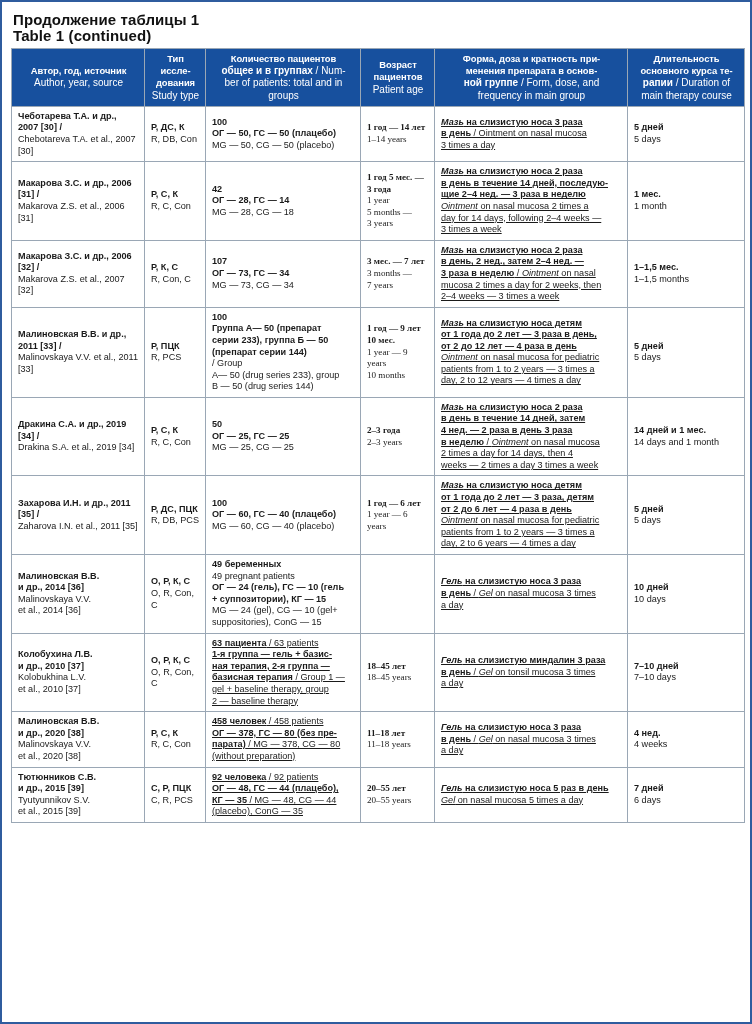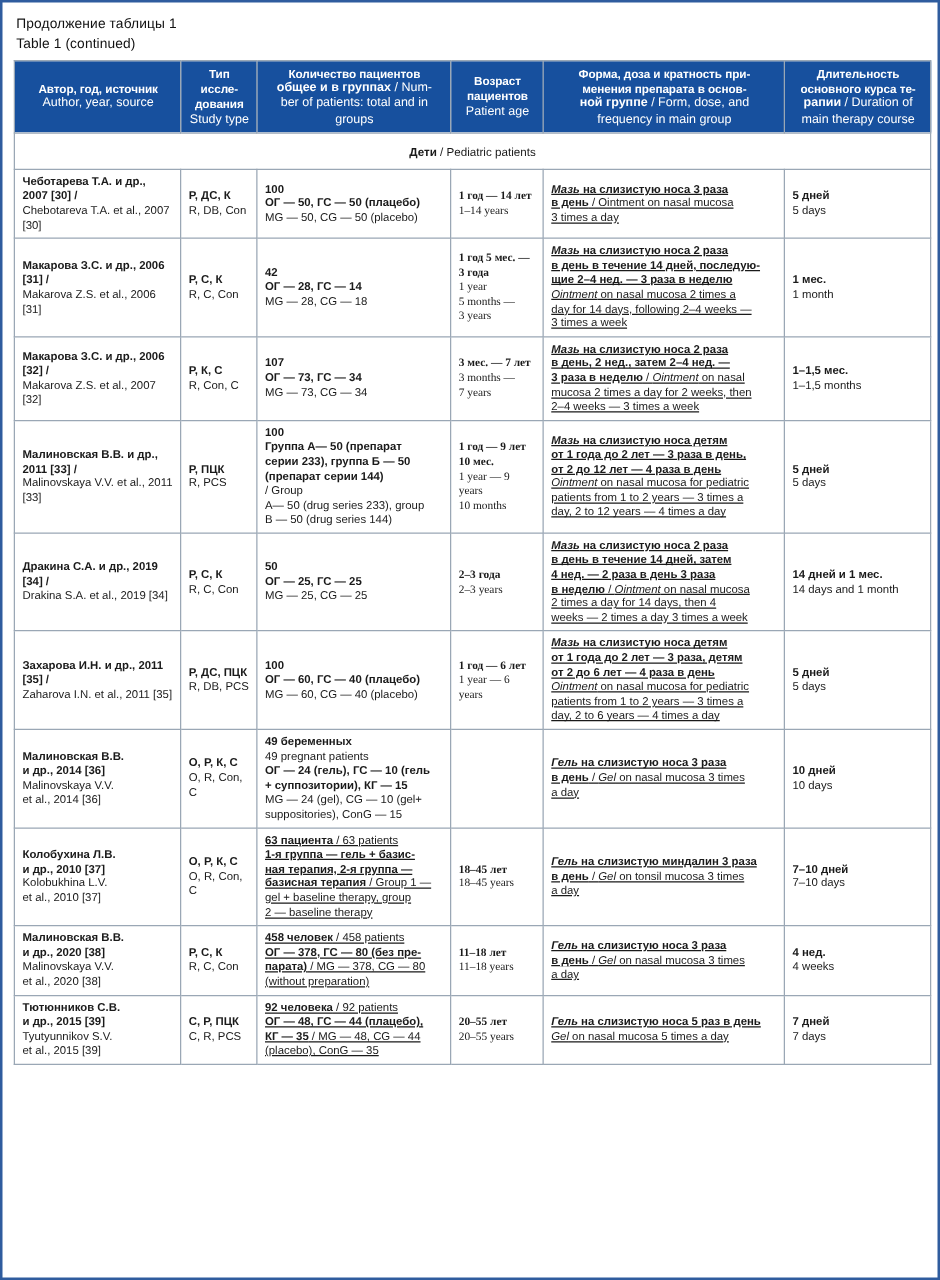--- a/index.html
+++ b/index.html
@@ -20,22 +20,22 @@
     height: 1024px;
     box-sizing: border-box;
     border: 2px solid #2f5c9e;
     padding: 8px 9px 8px 9px;
     background: #ffffff;
   }
   .titles {
     margin: 2px 0 5px 2px;
   }
   .title-line {
-    font-size: 11px;
-    font-weight: normal;
+    font-size: 15px;
+    font-weight: bold;
     line-height: 15.5px;
     letter-spacing: 0.1px;
     color: #111111;
   }
 
   table.tbl {
     border-collapse: collapse;
     width: 733px;
     table-layout: fixed;
     margin: 0;
@@ -158,23 +158,20 @@
         </th>
         <th>
           <span class="h-ru">Длительность<br>основного курса те-</span>
           <span class="h-en"><b>рапии</b> / Duration of<br>main therapy course</span>
         </th>
       </tr>
     </thead>
 
     <tbody>
 
-      <tr class="section">
-        <td colspan="6"><span class="sect-ru">Дети</span><span class="sect-en"> / Pediatric patients</span></td>
-      </tr>
 
       <tr>
         <td class="cell c-author">
           <span class="ru">Чеботарева Т.А. и др., 2007 [30] /</span>
           <span class="en">Chebotareva T.A. et al., 2007 [30]</span>
         </td>
         <td class="cell c-type">
           <span class="ru">Р, ДС, К</span>
           <span class="en">R, DB, Con</span>
         </td>
@@ -417,19 +414,19 @@
         </td>
         <td class="cell c-age">
           <span class="ru">20–55 лет</span>
           <span class="en">20–55 years</span>
         </td>
         <td class="cell c-form">
           <span class="mix"><b><em>Гель</em> на слизистую носа 5 раз в день</b><br><em>Gel</em> on nasal mucosa 5 times a day</span>
         </td>
         <td class="cell c-duration">
           <span class="ru">7 дней</span>
-          <span class="en">7 days</span>
+          <span class="en">6 days</span>
         </td>
       </tr>
 
     </tbody>
   </table>
 </div>
 
 </body></html>

